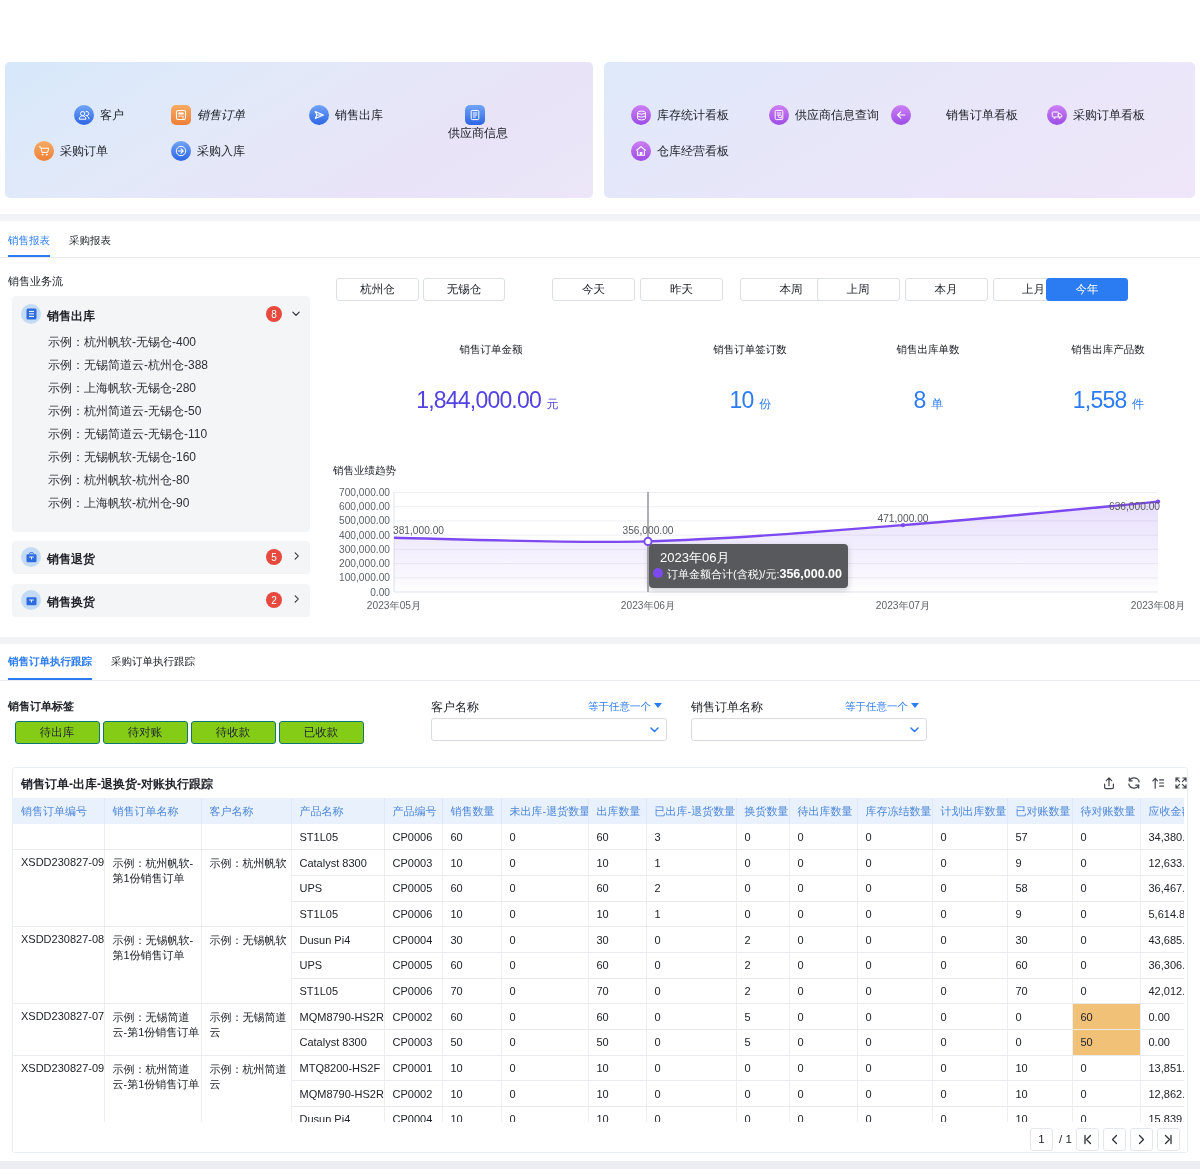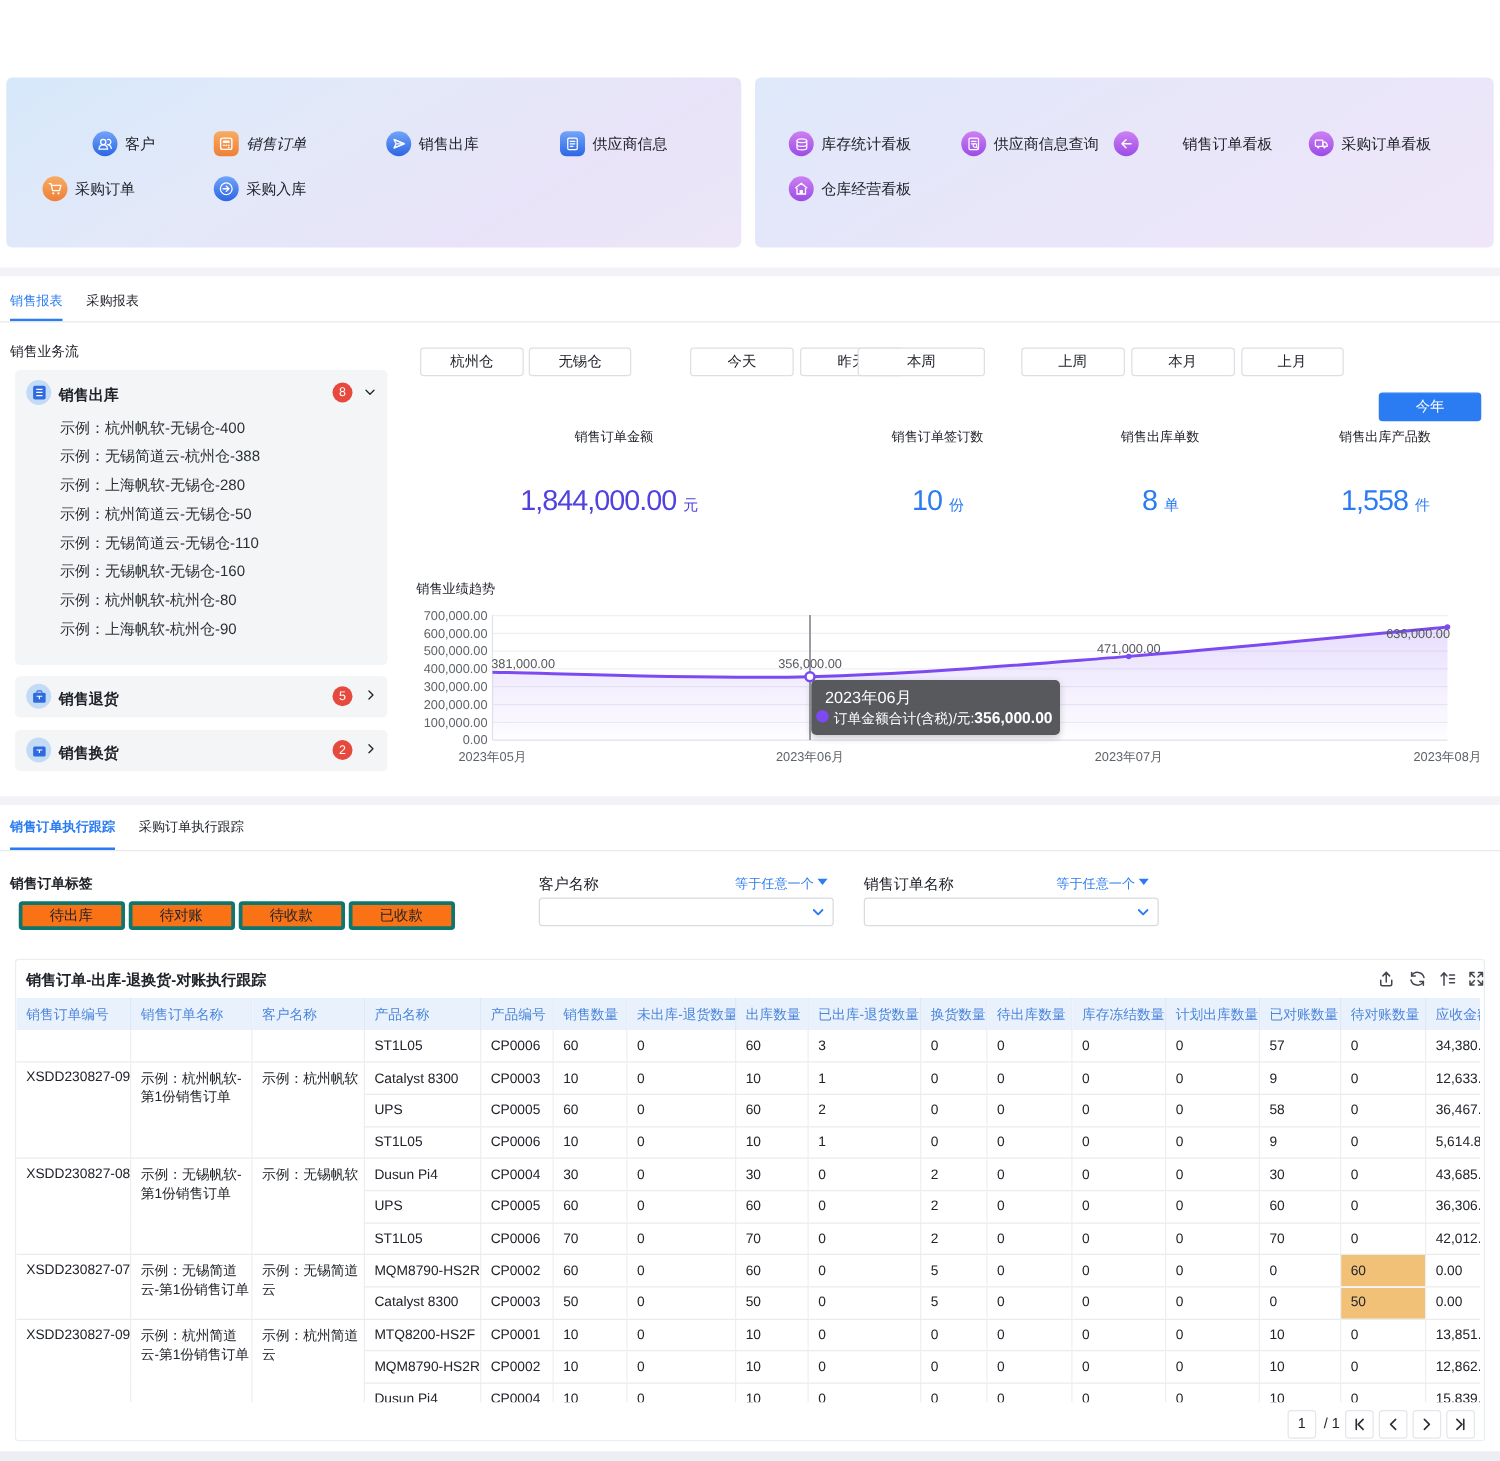--- a/index.html
+++ b/index.html
@@ -40,21 +40,21 @@
 .btn { position:absolute; height:23px; background:#fff; border:1px solid #dcdfe4; border-radius:3px; font-size:11.5px; color:#20232a; display:flex; align-items:center; justify-content:center; }
 .btn-active { background:#2b7cf2; border-color:#2b7cf2; color:#fff; }
 
 .stat-t { position:absolute; font-size:10.5px; color:#20232a; text-align:center; transform:translateX(-50%); white-space:nowrap; }
 .stat-v { position:absolute; text-align:center; transform:translateX(-50%); white-space:nowrap; font-size:23px; color:#2b7cf2; letter-spacing:-0.8px; }
 .stat-v small { font-size:12px; }
 
 .flabel { position:absolute; font-size:12px; color:#20232a; }
 .flink { position:absolute; font-size:10.5px; color:#2b7cf2; }
 .fsel { position:absolute; width:236px; height:23px; border:1px solid #d8dbdf; border-radius:3px; background:#fff; }
-.tagbtn { position:absolute; width:85px; height:23px; border:3px solid #0f766e; border-radius:3px; background:#f97316; font-size:11.5px; color:#20232a; display:flex; align-items:center; justify-content:center; }
+.tagbtn { position:absolute; width:85px; height:23px; border:1px solid #0f766e; border-radius:3px; background:#84cc16; font-size:11.5px; color:#20232a; display:flex; align-items:center; justify-content:center; }
 
 #tcard { left:12px; top:767px; width:1176px; height:386px; border:1px solid #e9eef3; border-radius:3px; background:#fff; overflow:hidden; }
 #tclip { position:absolute; left:0px; top:30px; width:1171px; height:324px; overflow:hidden; }
 table.grid { border-collapse:collapse; table-layout:fixed; width:1236px; font-size:11px; }
 table.grid th { background:#e9f2fc; color:#4c86db; font-weight:normal; text-align:left; padding:0 0 0 8px; height:26px; border-right:1px solid #dde9f6; white-space:nowrap; overflow:hidden; }
 table.grid td { color:#20232a; text-align:left; padding:0 0 0 8px; height:25.7px; border-right:1px solid #edeff2; border-bottom:1px solid #e9ebee; background:#fff; vertical-align:middle; white-space:nowrap; overflow:hidden; }
 table.grid td.gc { vertical-align:top; padding-top:6px; line-height:15px; white-space:normal; }
 table.grid td.code { vertical-align:top; padding-top:6px; white-space:nowrap; }
 table.grid td.hl { background:#f2c178; }
 .pbtn { position:absolute; top:6px; width:23px; height:23px; border:1px solid #e3e6ea; border-radius:3px; display:flex; align-items:center; justify-content:center; background:#fff; }
@@ -98,21 +98,21 @@
   </div>
   <div class="app" style="left:309px;top:105px;">
     <div class="ic ic-blue">
         <svg width="12" height="12" viewBox="0 0 12 12">
           <path d="M2.2 2.6 10.4 6 2.2 9.4 3.9 6z" fill="none" stroke="#fff" stroke-width="1.1" stroke-linejoin="round"></path>
           <path d="M3.9 6h6.3" stroke="#fff" stroke-width="1"></path>
         </svg>
       </div>
     <span>销售出库</span>
   </div>
-  <div class="app" style="left:448px;top:105px;">
+  <div class="app" style="left:448px;top:105px;flex-direction:column;">
     <div class="ic ic-blue sq">
         <svg width="12" height="12" viewBox="0 0 12 12">
           <rect x="2.2" y="1.4" width="7.6" height="9.2" rx="1" fill="none" stroke="#fff" stroke-width="1"></rect>
           <path d="M4.2 4h3.6M4.2 6h3.6M4.2 8h2.2" stroke="#fff" stroke-width="1" stroke-linecap="round"></path>
         </svg>
       </div>
     <span>供应商信息</span>
   </div>
   <div class="app" style="left:34px;top:141px;">
     <div class="ic ic-orange">
@@ -244,25 +244,25 @@
     <div class="badge" style="left:254px;top:8px;">2</div>
     <svg class="chev" style="left:281px;top:11px;" width="7" height="10" viewBox="0 0 7 10">
         <path d="M1.2 1 5.2 5 1.2 9" fill="none" stroke="#20232a" stroke-width="1.3" stroke-linecap="round" stroke-linejoin="round"></path>
       </svg>
   </div>
 
   <div class="btn" style="left:336px;top:278px;width:83px;">杭州仓</div>
   <div class="btn" style="left:423px;top:278px;width:82px;">无锡仓</div>
   <div class="btn" style="left:552px;top:278px;width:83px;">今天</div>
   <div class="btn" style="left:640px;top:278px;width:83px;">昨天</div>
-  <div class="btn" style="left:686px;top:278px;width:102px;">本周</div>
+  <div class="btn" style="left:740px;top:278px;width:102px;">本周</div>
   <div class="btn" style="left:816.5px;top:278px;width:83px;">上周</div>
   <div class="btn" style="left:904.5px;top:278px;width:83px;">本月</div>
   <div class="btn" style="left:992.5px;top:278px;width:82px;">上月</div>
-  <div class="btn btn-active" style="left:1103px;top:278px;width:82px;margin-top:36px;">今年</div>
+  <div class="btn btn-active" style="left:1046px;top:278px;width:82px;">今年</div>
 
   <div class="stat-t" style="left:491px;top:343px;">销售订单金额</div>
   <div class="stat-t" style="left:750px;top:343px;">销售订单签订数</div>
   <div class="stat-t" style="left:928px;top:343px;">销售出库单数</div>
   <div class="stat-t" style="left:1108px;top:343px;">销售出库产品数</div>
   <div class="stat-v" style="left:487px;top:387px;color:#5142e0;">1,844,000.00 <small>元</small></div>
   <div class="stat-v" style="left:750px;top:387px;">10 <small>份</small></div>
   <div class="stat-v" style="left:928px;top:387px;">8 <small>单</small></div>
   <div class="stat-v" style="left:1108px;top:387px;">1,558 <small>件</small></div>
 

